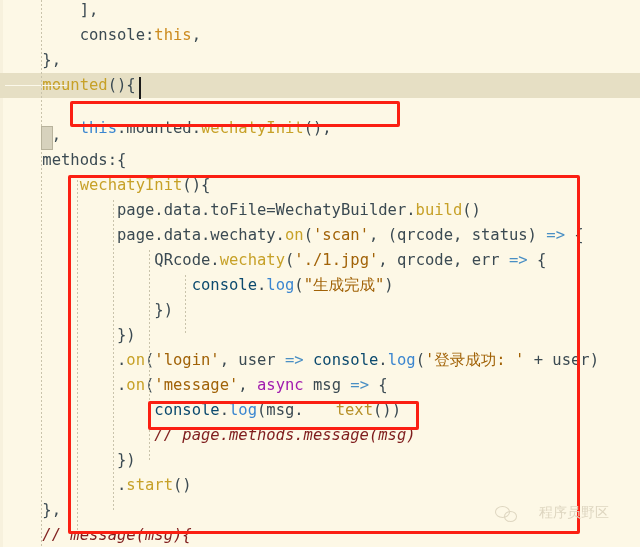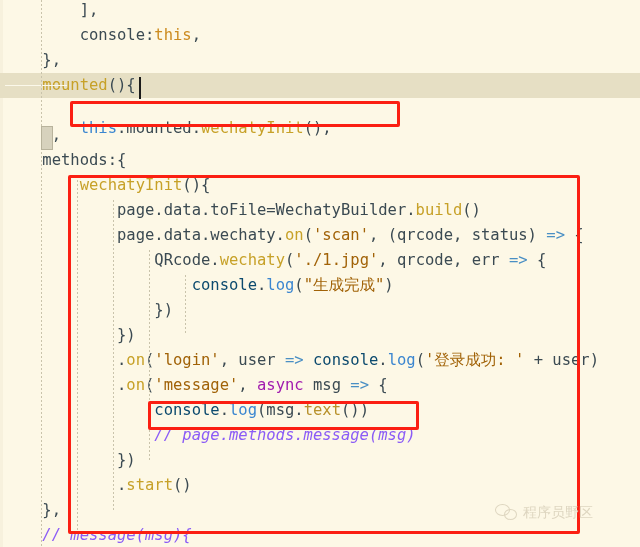--- a/index.html
+++ b/index.html
@@ -75,45 +75,45 @@
   
   .caret {
     position: absolute;
     width: 2px;
     background: #1b1b1b;
   }
 
   
   .t-plain    { color: #3b4a52; }
   .t-fn       { color: #c7a128; }
-  .t-prop     { color: #b8912b; }
+  .t-prop     { color: #b8912b; margin-left: 32px; }
   .t-this     { color: #3b86d0; margin-top: 18px; }
   .t-string   { color: #a16207; }
   .t-console  { color: #0c4a6e; }
   .t-log      { color: #3b86d0; }
   .t-arrow    { color: #4a8fc4; }
   .t-null     { color: #cc8b1f; }
   .t-async    { color: #a21caf; }
-  .t-comment  { color: #8b5cf6; font-style: italic; }
+  .t-comment  { color: #7f1d1d; font-style: italic; }
 
   
   .redbox {
     position: absolute;
     border: 3px solid #fb1f12;
     box-sizing: border-box;
     border-radius: 2px;
     pointer-events: none;
   }
 
   
   .watermark {
     position: absolute;
     display: flex;
-    align-items: flex-start;
-    gap: 6px;
+    align-items: flex-end;
+    gap: 22px;
     color: #ded6c0;
     font-family: Liberation Sans, sans-serif;
     font-size: 14px;
     white-space: nowrap;
   }
   .watermark .wm-logo {
     position: relative;
     width: 22px;
     height: 16px;
   }

